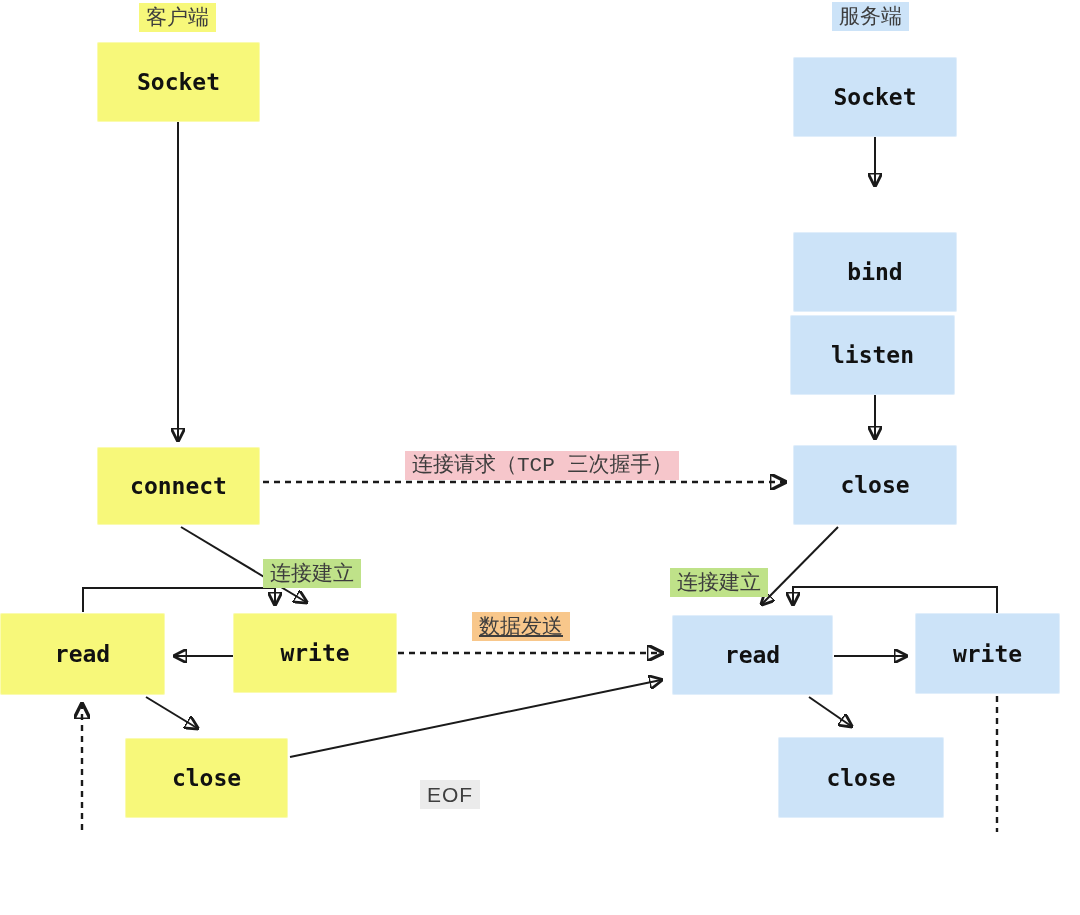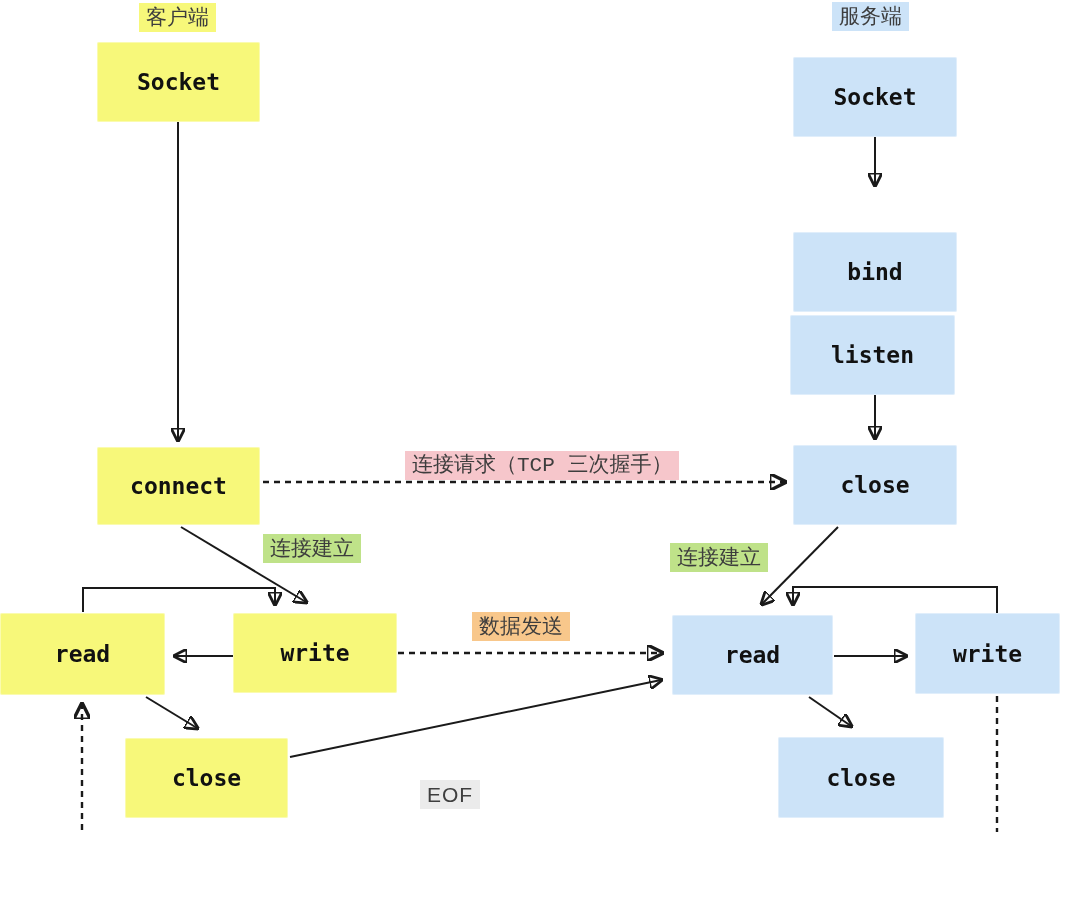--- a/index.html
+++ b/index.html
@@ -35,22 +35,22 @@
   .lbl{
     position:absolute;
     font-size:21px;line-height:27px;
     padding:1px 7px;
     color:#3d3d3d;
     white-space:nowrap;
   }
   .lbl.yellow{background:var(--client-node-bg);}
   .lbl.blue{background:var(--server-node-bg);}
   .lbl.pink{background:var(--label-pink-bg);}
-  .lbl.green{background:var(--label-green-bg);}
-  .lbl.orange{background:var(--label-orange-bg);}
+  .lbl.green{background:var(--label-green-bg);margin-top:25px;}
+  .lbl.orange{background:var(--label-orange-bg);text-decoration:underline;}
   .lbl.gray{background:var(--label-gray-bg);font-family:"Liberation Sans",sans-serif;color:#3f3f3f;letter-spacing:1px;margin-top:43px;}
 </style>
 </head>
 <body>
 
 <div id="canvas">
 
   <svg id="edges" viewBox="0 0 1080 915" xmlns="http://www.w3.org/2000/svg">
     <defs>
       <marker id="arrow" viewBox="0 0 10 10" refX="8.5" refY="5" markerWidth="7" markerHeight="7" orient="auto-start-reverse">

